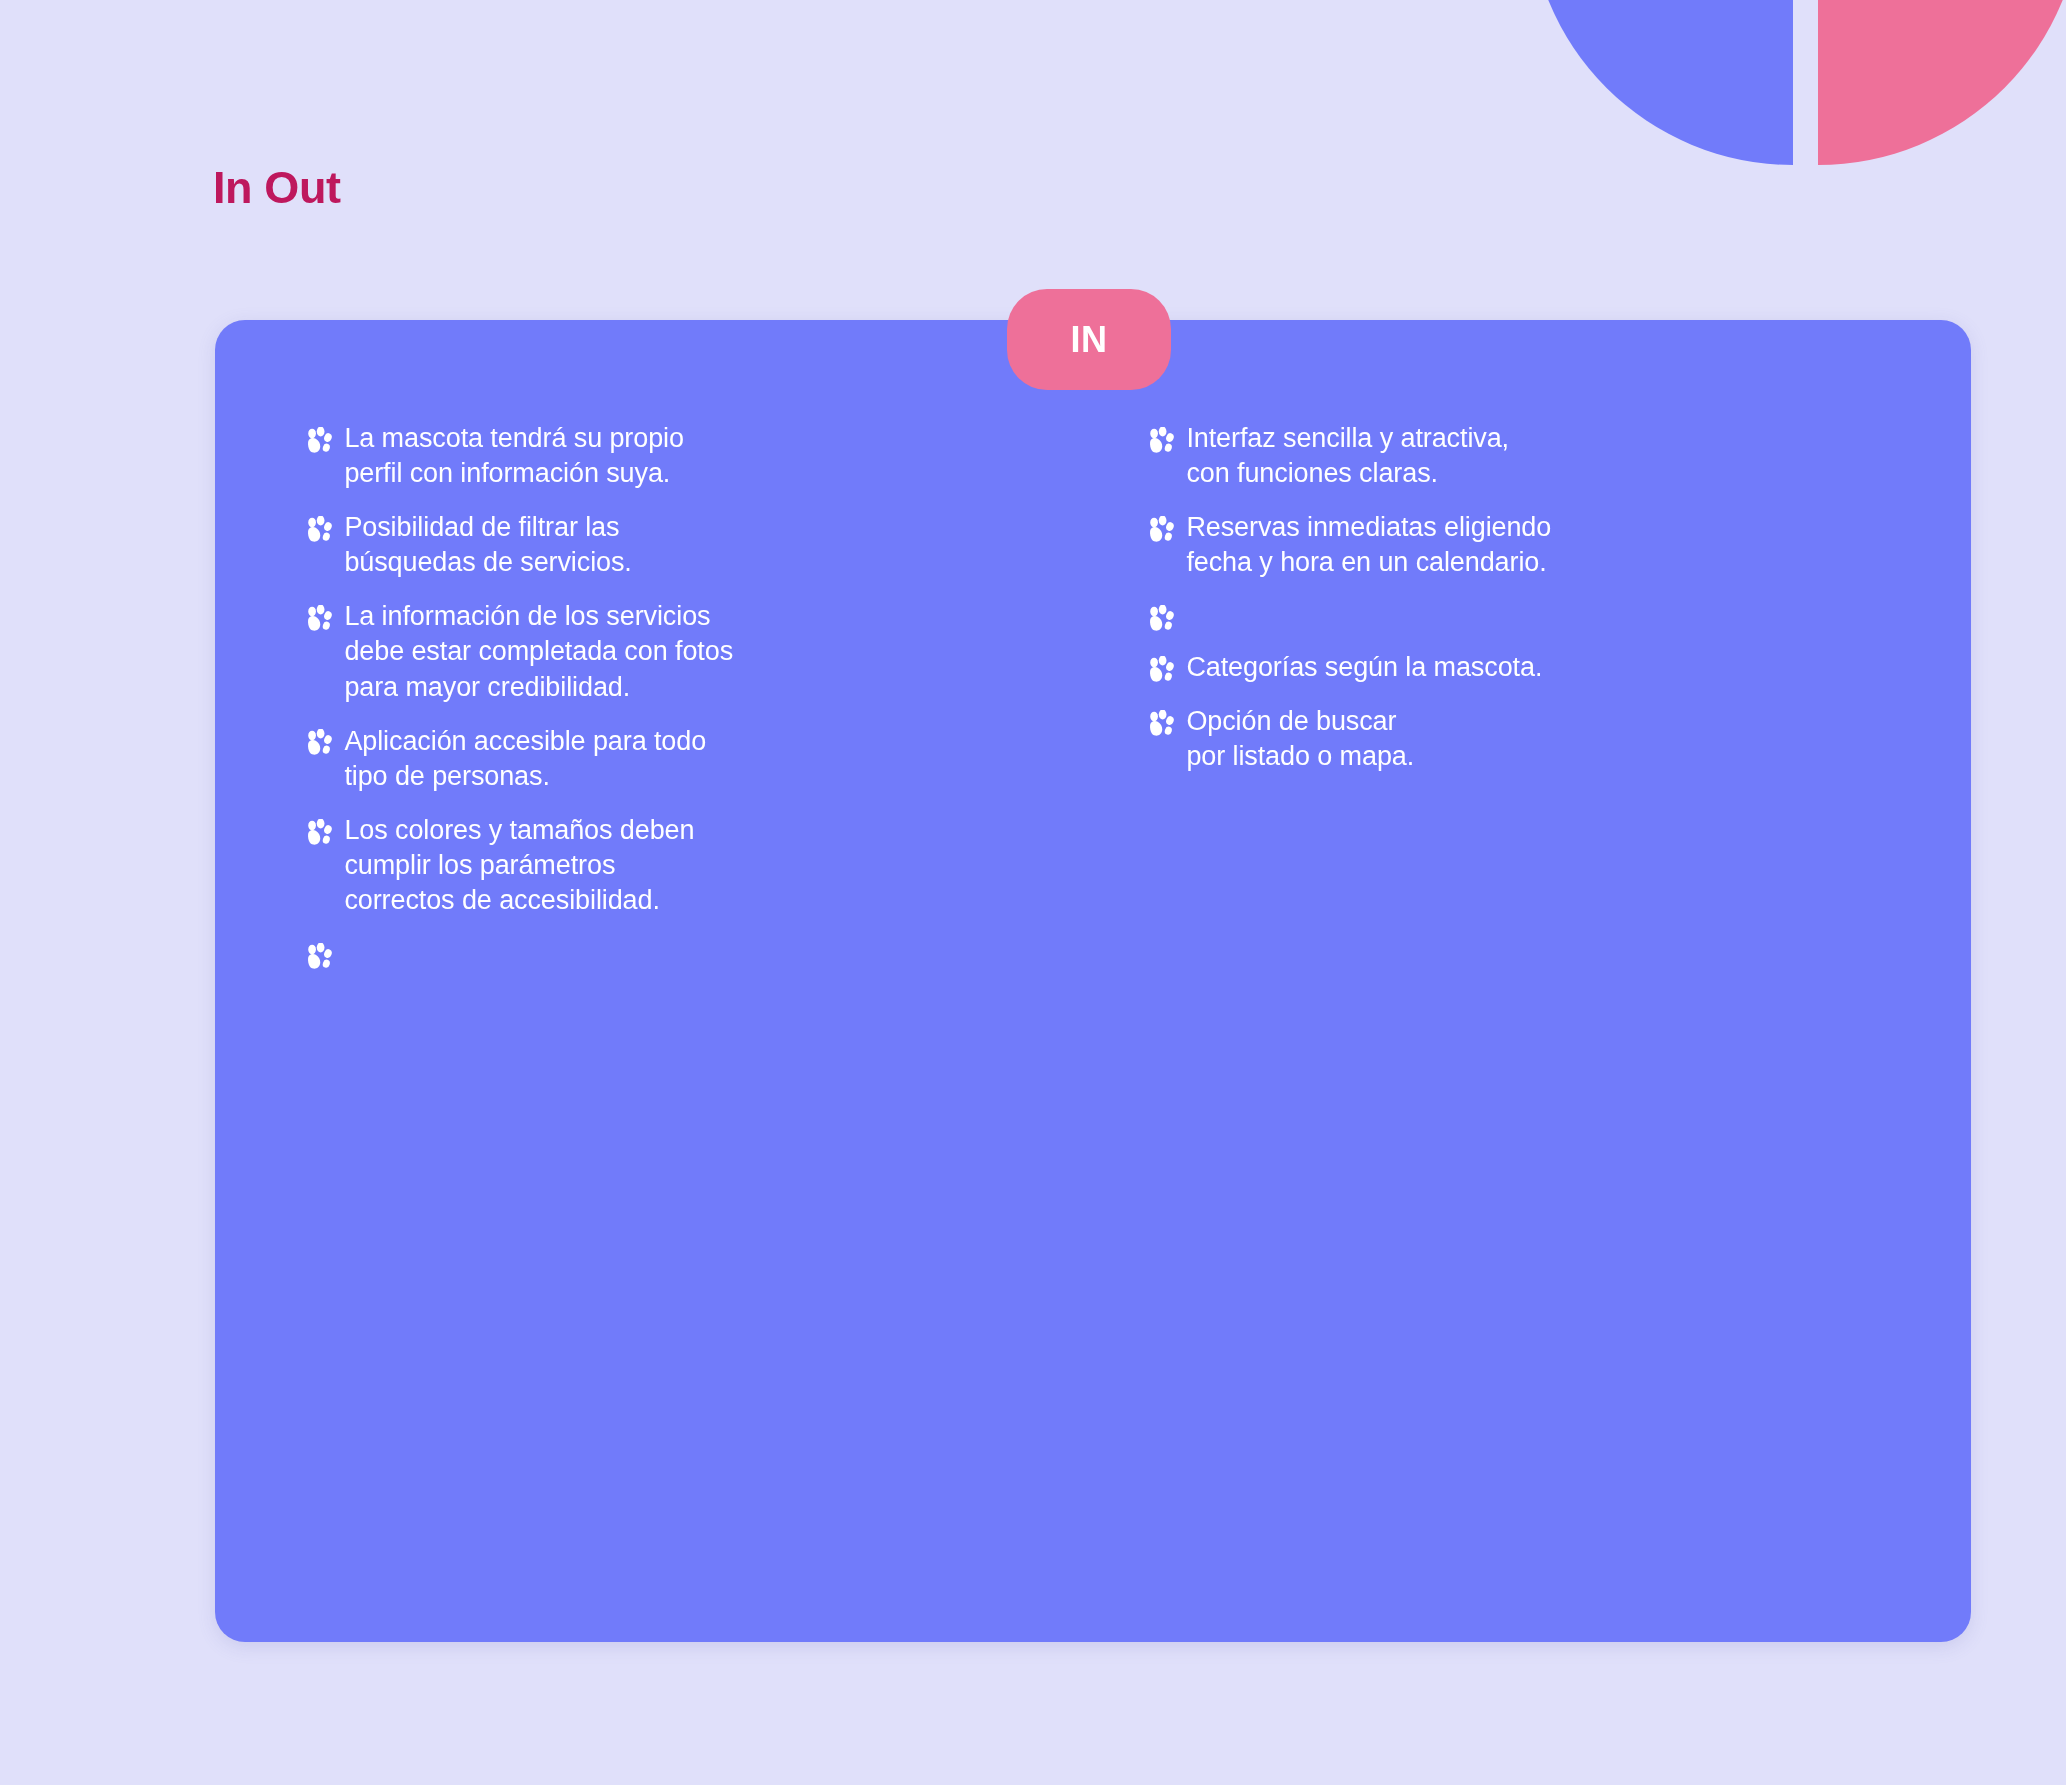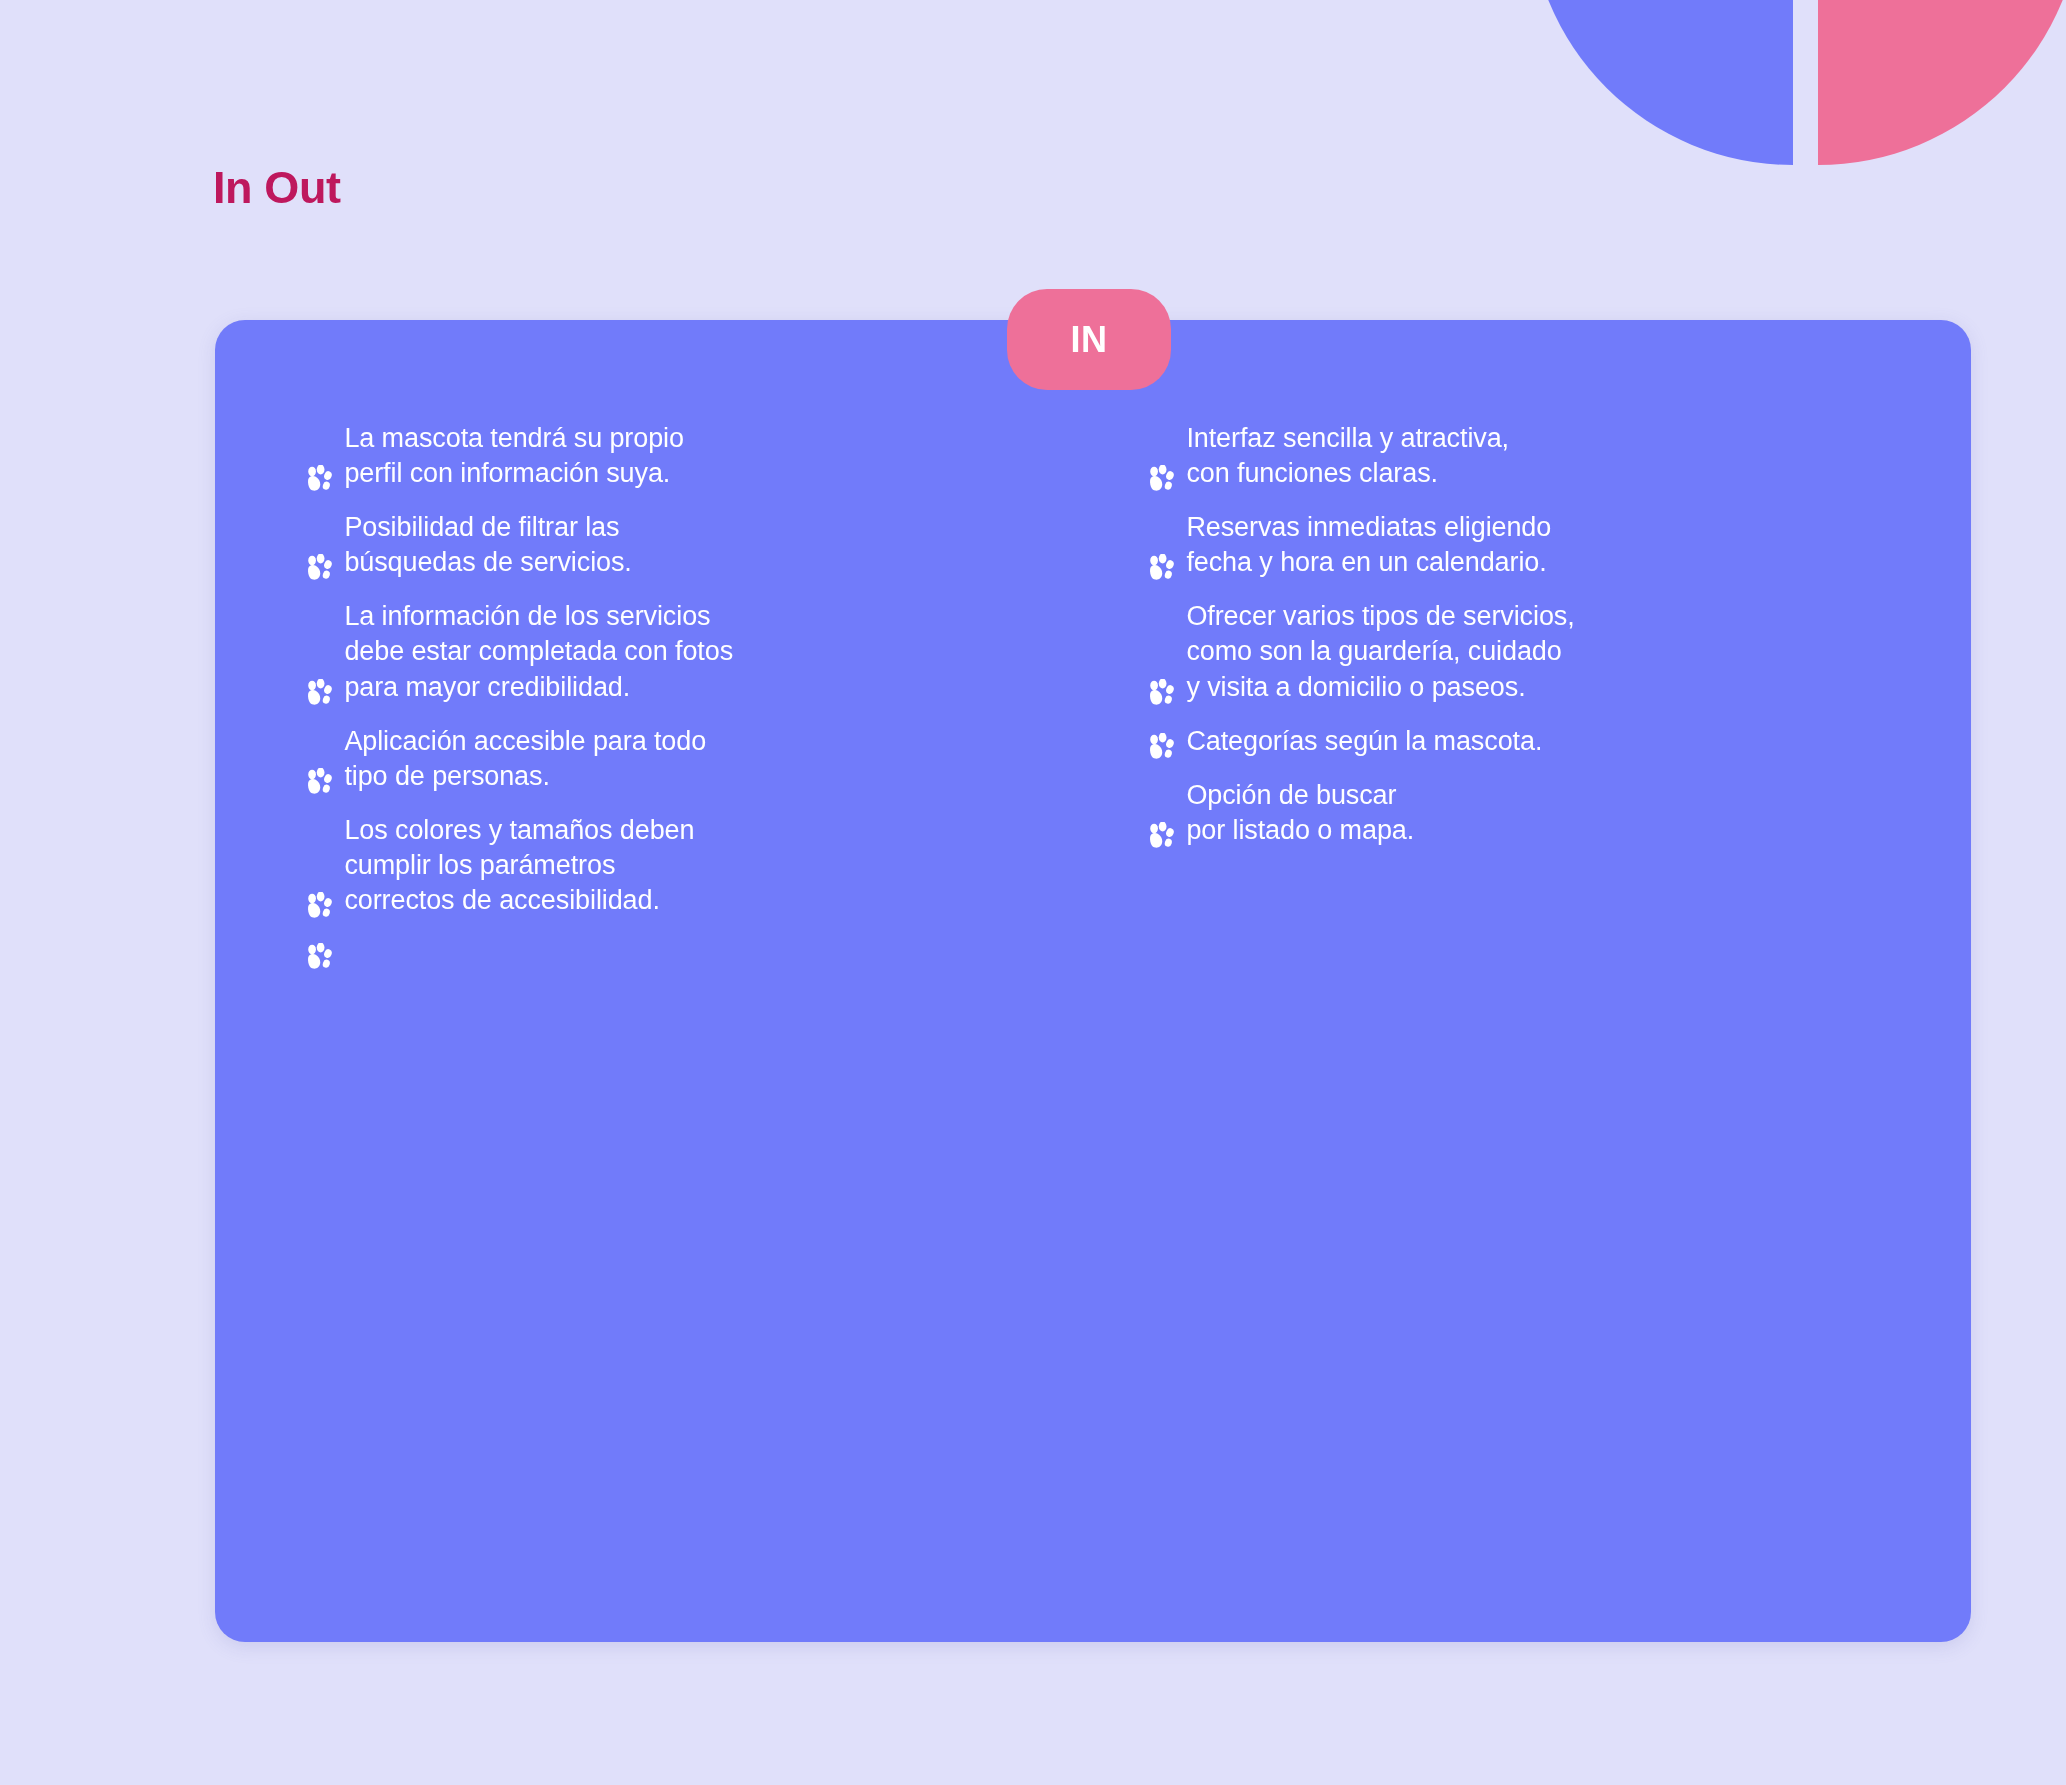--- a/index.html
+++ b/index.html
@@ -88,21 +88,21 @@
     top: 421px;
     width: 1612px;
     display: flex;
     gap: 72px;
   }
   .in-col { width: 820px; }
 
   
   .bullet {
     display: flex;
-    align-items: flex-end;
+    align-items: flex-start;
     margin-bottom: 19px;
   }
   .bullet:last-child { margin-bottom: 0; }
   .paw-icon {
     flex: 0 0 auto;
     width: 26px;
     height: 26px;
     margin-top: 5.8px;
     margin-right: 12.4px;
   }
@@ -223,23 +223,20 @@
 fecha y hora en un calendario.</span>
       </div>
       <div class="bullet">
         <svg class="paw-icon" viewBox="0 0 64 64" xmlns="http://www.w3.org/2000/svg">
           <ellipse cx="15" cy="16" rx="9.5" ry="12" fill="#ffffff"></ellipse>
           <ellipse cx="36" cy="11" rx="9.5" ry="12.5" fill="#ffffff"></ellipse>
           <ellipse cx="54" cy="26" rx="9" ry="11" fill="#ffffff" transform="rotate(22 54 26)"></ellipse>
           <ellipse cx="50" cy="51" rx="8.5" ry="10" fill="#ffffff" transform="rotate(18 50 51)"></ellipse>
           <path d="M5 40 C5 28 16 25 24 29 C31 33 35 40 35 48 C35 58 27 64 18 63 C9 62 5 52 5 40 Z" fill="#ffffff"></path>
         </svg>
-        <span class="bullet-text">Ofrecer varios tipos de servicios,
-como son la guardería, cuidado
-y visita a domicilio o paseos.</span>
       </div>
       <div class="bullet">
         <svg class="paw-icon" viewBox="0 0 64 64" xmlns="http://www.w3.org/2000/svg">
           <ellipse cx="15" cy="16" rx="9.5" ry="12" fill="#ffffff"></ellipse>
           <ellipse cx="36" cy="11" rx="9.5" ry="12.5" fill="#ffffff"></ellipse>
           <ellipse cx="54" cy="26" rx="9" ry="11" fill="#ffffff" transform="rotate(22 54 26)"></ellipse>
           <ellipse cx="50" cy="51" rx="8.5" ry="10" fill="#ffffff" transform="rotate(18 50 51)"></ellipse>
           <path d="M5 40 C5 28 16 25 24 29 C31 33 35 40 35 48 C35 58 27 64 18 63 C9 62 5 52 5 40 Z" fill="#ffffff"></path>
         </svg>
         <span class="bullet-text">Categorías según la mascota.</span>

